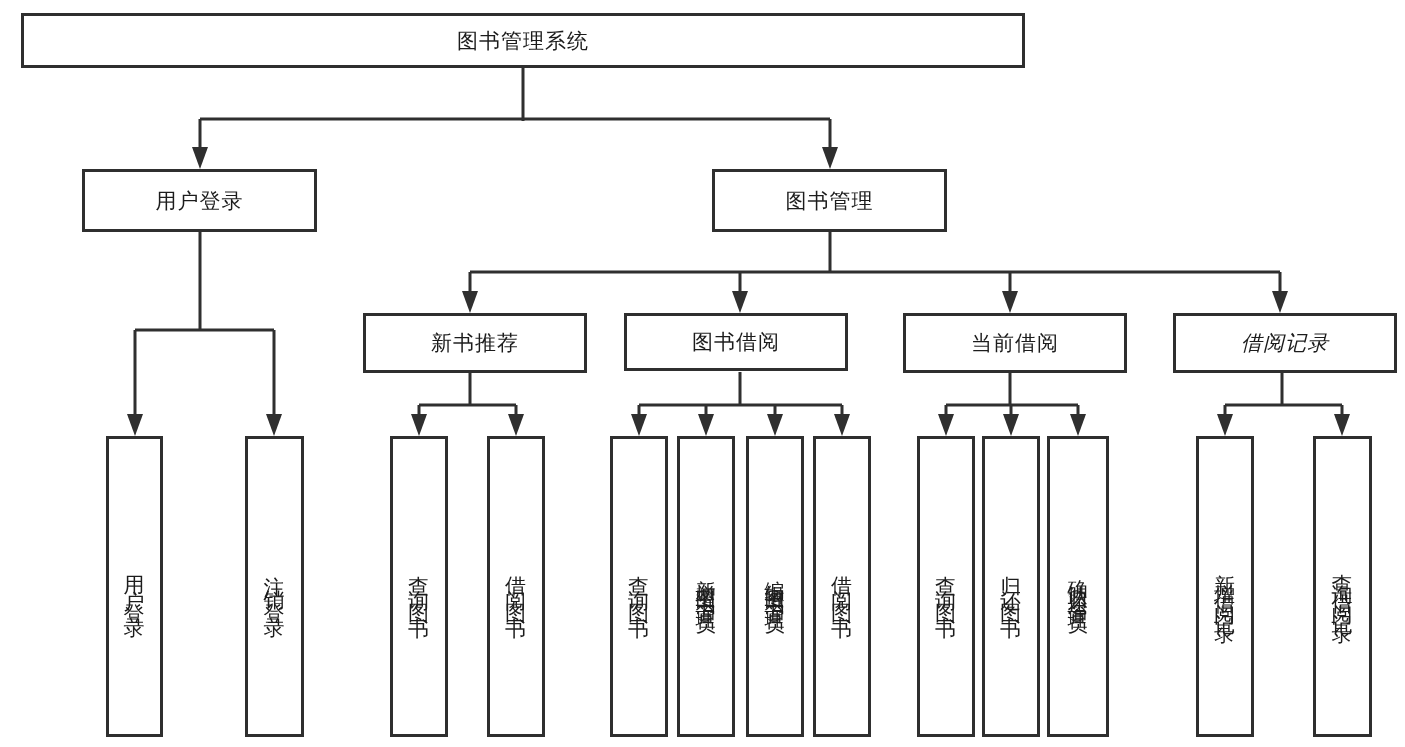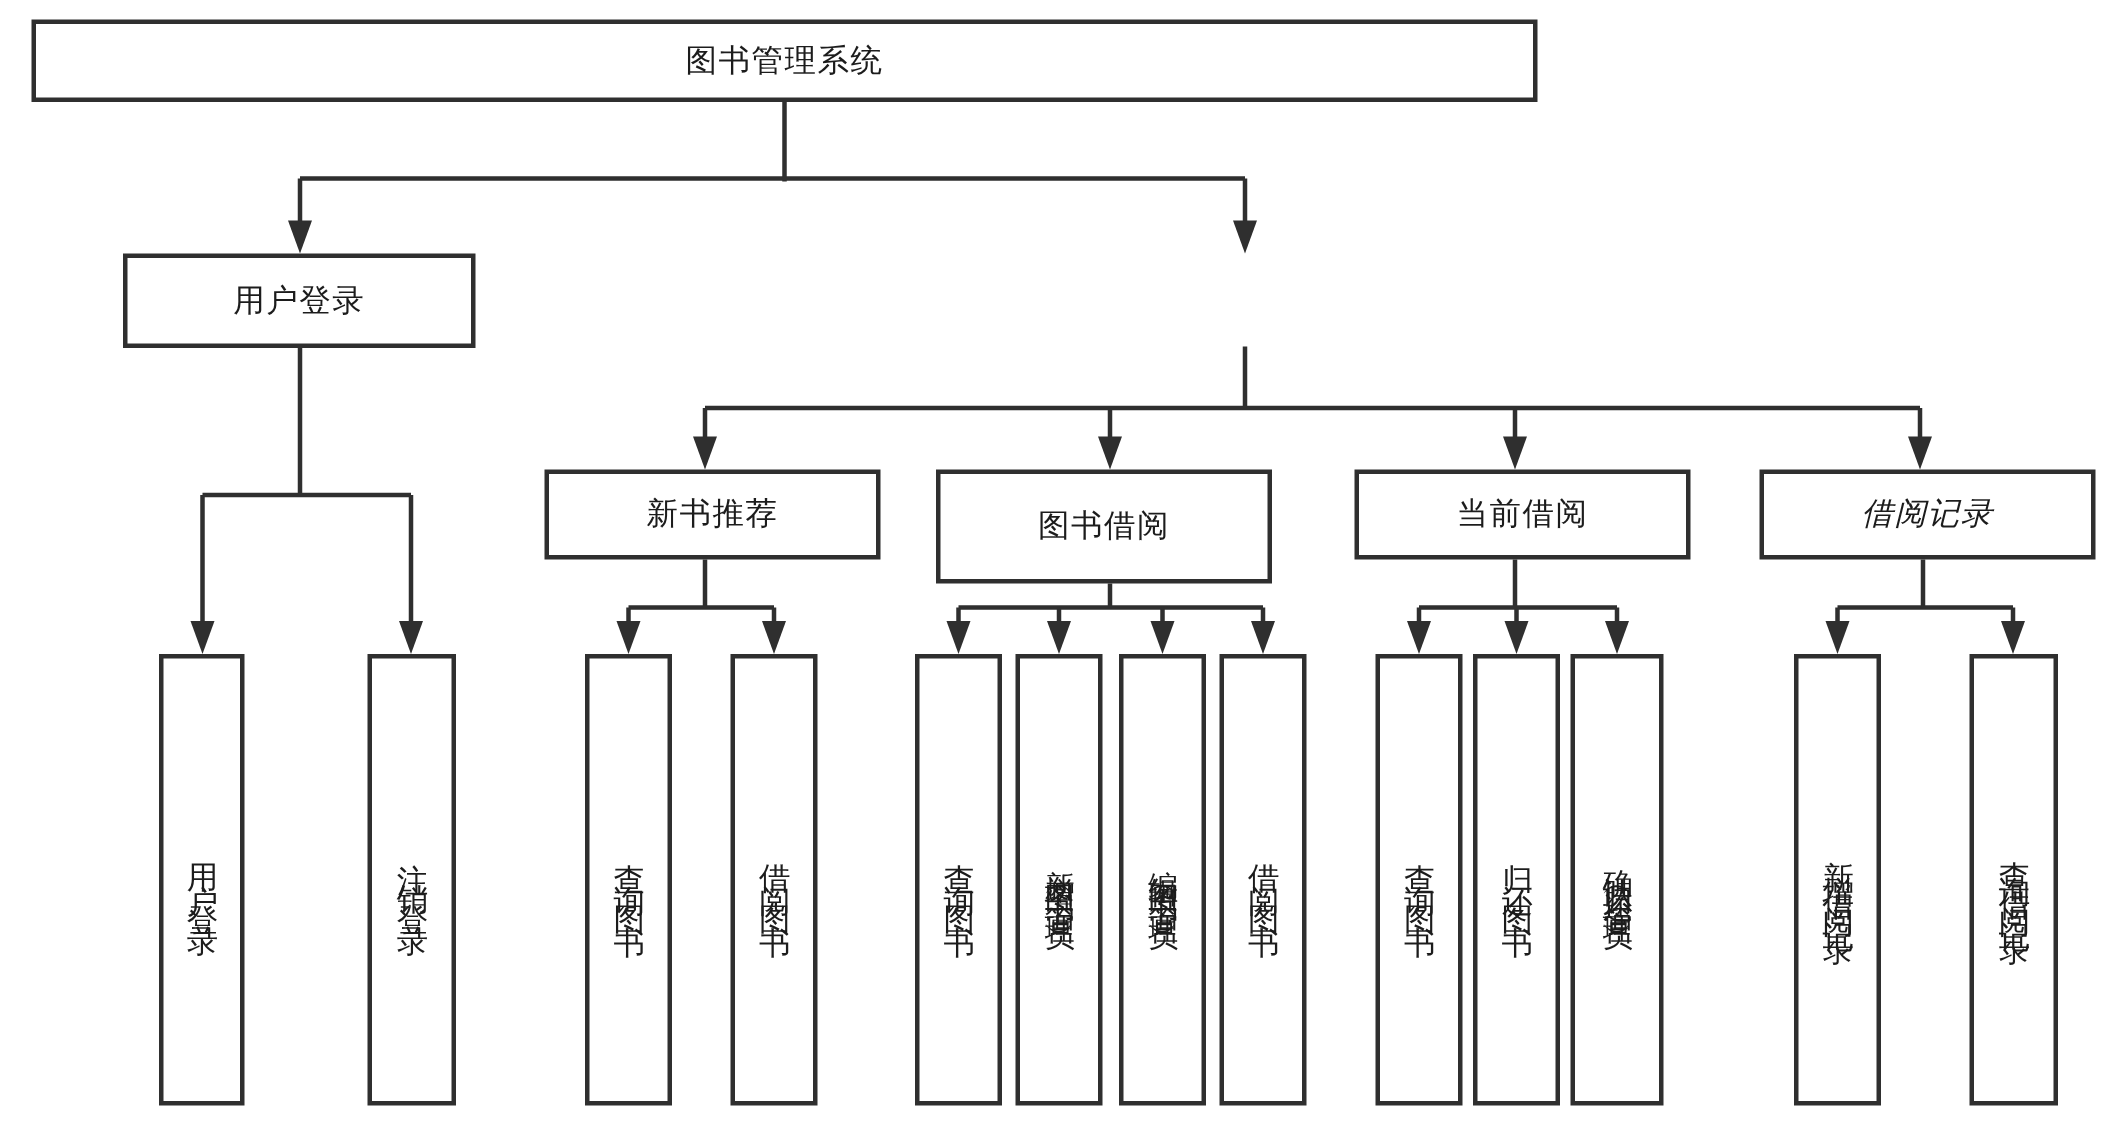--- a/index.html
+++ b/index.html
@@ -89,23 +89,24 @@
       <polygon points="1003,414 1019,414 1011,436"></polygon>
       <polygon points="1070,414 1086,414 1078,436"></polygon>
       <polygon points="1217,414 1233,414 1225,436"></polygon>
       <polygon points="1334,414 1350,414 1342,436"></polygon>
     </g>
   </svg>
 
   <div class="node" style="left:21px;top:13px;width:1004px;height:55px;">图书管理系统</div>
 
   <div class="node" style="left:82px;top:169px;width:235px;height:63px;">用户登录</div>
+  <div class="node" style="left:712px;top:169px;width:235px;height:63px;">图书管理</div>
 
   <div class="node" style="left:363px;top:313px;width:224px;height:60px;">新书推荐</div>
-  <div class="node" style="left:624px;top:313px;width:224px;height:76px;text-align:center;">图书借阅</div>
+  <div class="node" style="left:624px;top:313px;width:224px;height:58px;text-align:center;">图书借阅</div>
   <div class="node" style="left:903px;top:313px;width:224px;height:60px;">当前借阅</div>
   <div class="node" style="left:1173px;top:313px;width:224px;height:60px;font-style:italic;">借阅记录</div>
 
   <div class="node vert" style="left:106px;top:436px;width:57px;height:301px;">用户登录</div>
   <div class="node vert" style="left:245px;top:436px;width:59px;height:301px;">注销登录</div>
 
   <div class="node vert" style="left:390px;top:436px;width:58px;height:301px;">查询图书</div>
   <div class="node vert" style="left:487px;top:436px;width:58px;height:301px;">借阅图书</div>
 
   <div class="node vert" style="left:610px;top:436px;width:58px;height:301px;">查询图书</div>

